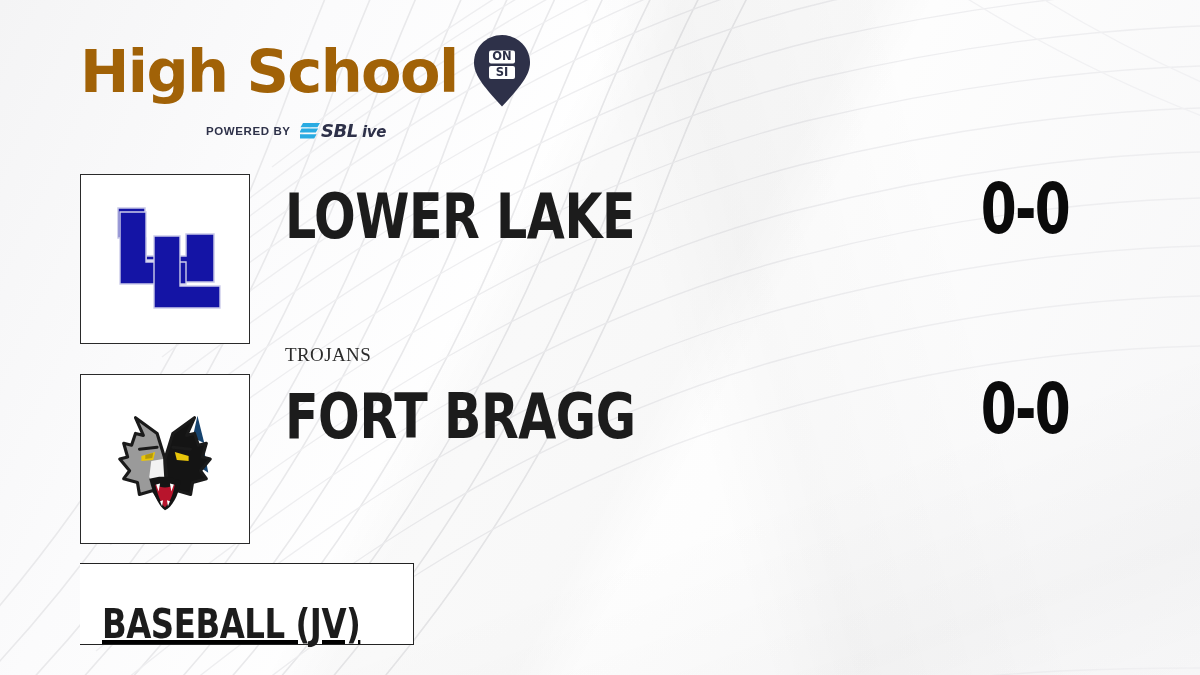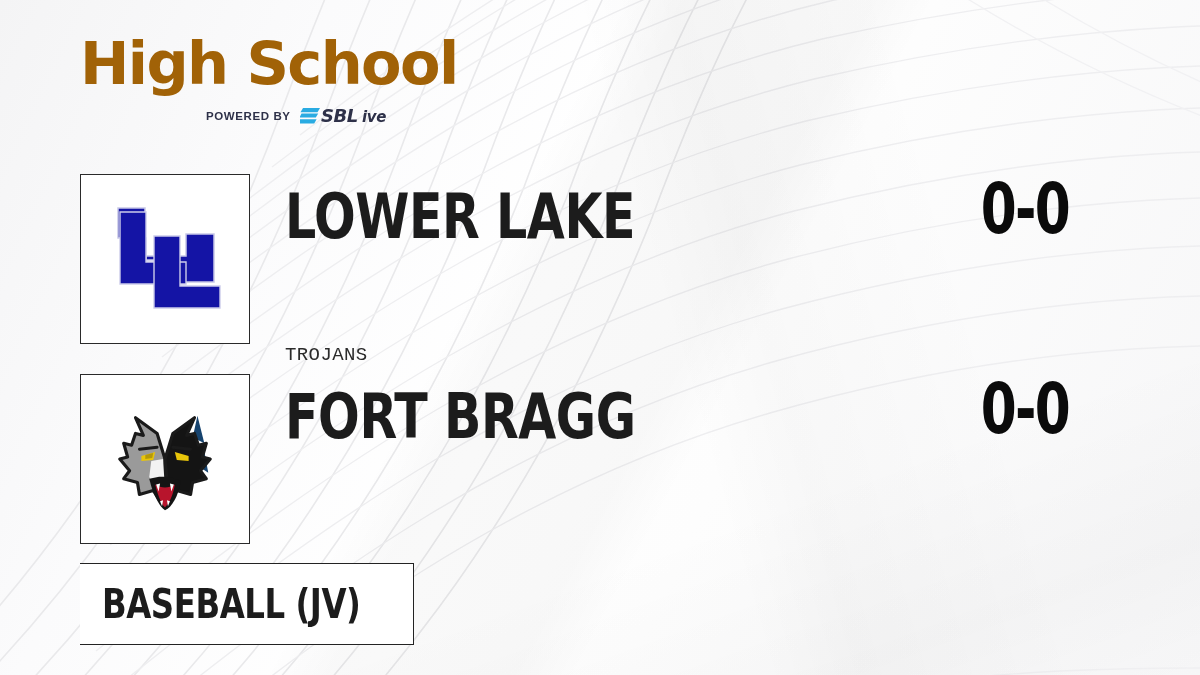--- a/index.html
+++ b/index.html
@@ -133,21 +133,21 @@
     transform: scaleX(0.88);
     transform-origin: left center;
     position: absolute;
     top: 4px;
     left: 0;
   }
   .team-sub {
     position: absolute;
     left: 0;
     top: 162px;
-    font-family: Liberation Mono, monospace;
+    font-family: Liberation Serif, serif;
     font-size: 19px;
     font-weight: normal;
     letter-spacing: 0.4px;
     color: #2b2b2b;
     white-space: nowrap;
   }
 
   .team-record {
     position: absolute;
     top: 0;
@@ -193,22 +193,23 @@
     white-space: nowrap;
     transform: scaleX(0.9);
     transform-origin: left center;
     line-height: 1;
   }
   .banner-sport {
     background: #ffffff;
     border: 1.5px solid #232323;
     border-left: none;
     display: flex;
-    align-items: center;
+    align-items: flex-end;
     padding: 0 24px 0 22px;
+    text-decoration: underline;
   }
   .banner-sport span {
     font-family: "DejaVu Sans Condensed", "Liberation Sans Narrow", "Liberation Sans", sans-serif;
     font-size: 40px;
     font-weight: bold;
     color: #1c1c1c;
     letter-spacing: -0.5px;
     white-space: nowrap;
     transform: scaleX(0.9);
     transform-origin: left center;
@@ -266,20 +267,33 @@
     </svg>
   </div>
 
   <div class="bg-layer bg-sheen-a"></div>
   <div class="bg-layer bg-sheen-b"></div>
   <div class="bg-layer bg-sheen-c"></div>
 
   <div class="header">
     <div class="brand-row">
       <div class="brand-title">High School</div>
+      <div class="pin">
+        <svg width="60" height="74" viewBox="0 0 60 74" xmlns="http://www.w3.org/2000/svg">
+          <path d="M30 1 C14.5 1 2 13.3 2 28.5 C2 40 9.5 50.5 30 72.5 C50.5 50.5 58 40 58 28.5 C58 13.3 45.5 1 30 1 Z" fill="#2e3149"></path>
+          <g fill="#ffffff">
+            <rect x="17" y="16.5" width="26" height="13" rx="2"></rect>
+            <rect x="17" y="32" width="26" height="13" rx="2"></rect>
+          </g>
+          <g fill="#2e3149" font-family="DejaVu Sans, sans-serif" font-weight="bold" font-size="11.5" text-anchor="middle">
+            <text x="30" y="26.4">ON</text>
+            <text x="30" y="42">SI</text>
+          </g>
+        </svg>
+      </div>
     </div>
 
     <div class="powered-row">
       <div class="powered-label">POWERED BY</div>
       <div class="sblive">
         <svg width="108" height="21" viewBox="0 0 108 21" xmlns="http://www.w3.org/2000/svg">
 
           <g fill="#29abe2">
             <path d="M3 3 L20 3 L17.5 7.2 L0.5 7.2 Z"></path>
             <path d="M1.5 8.6 L18.2 8.6 L15.8 12.6 L-0.5 12.6 Z"></path>

